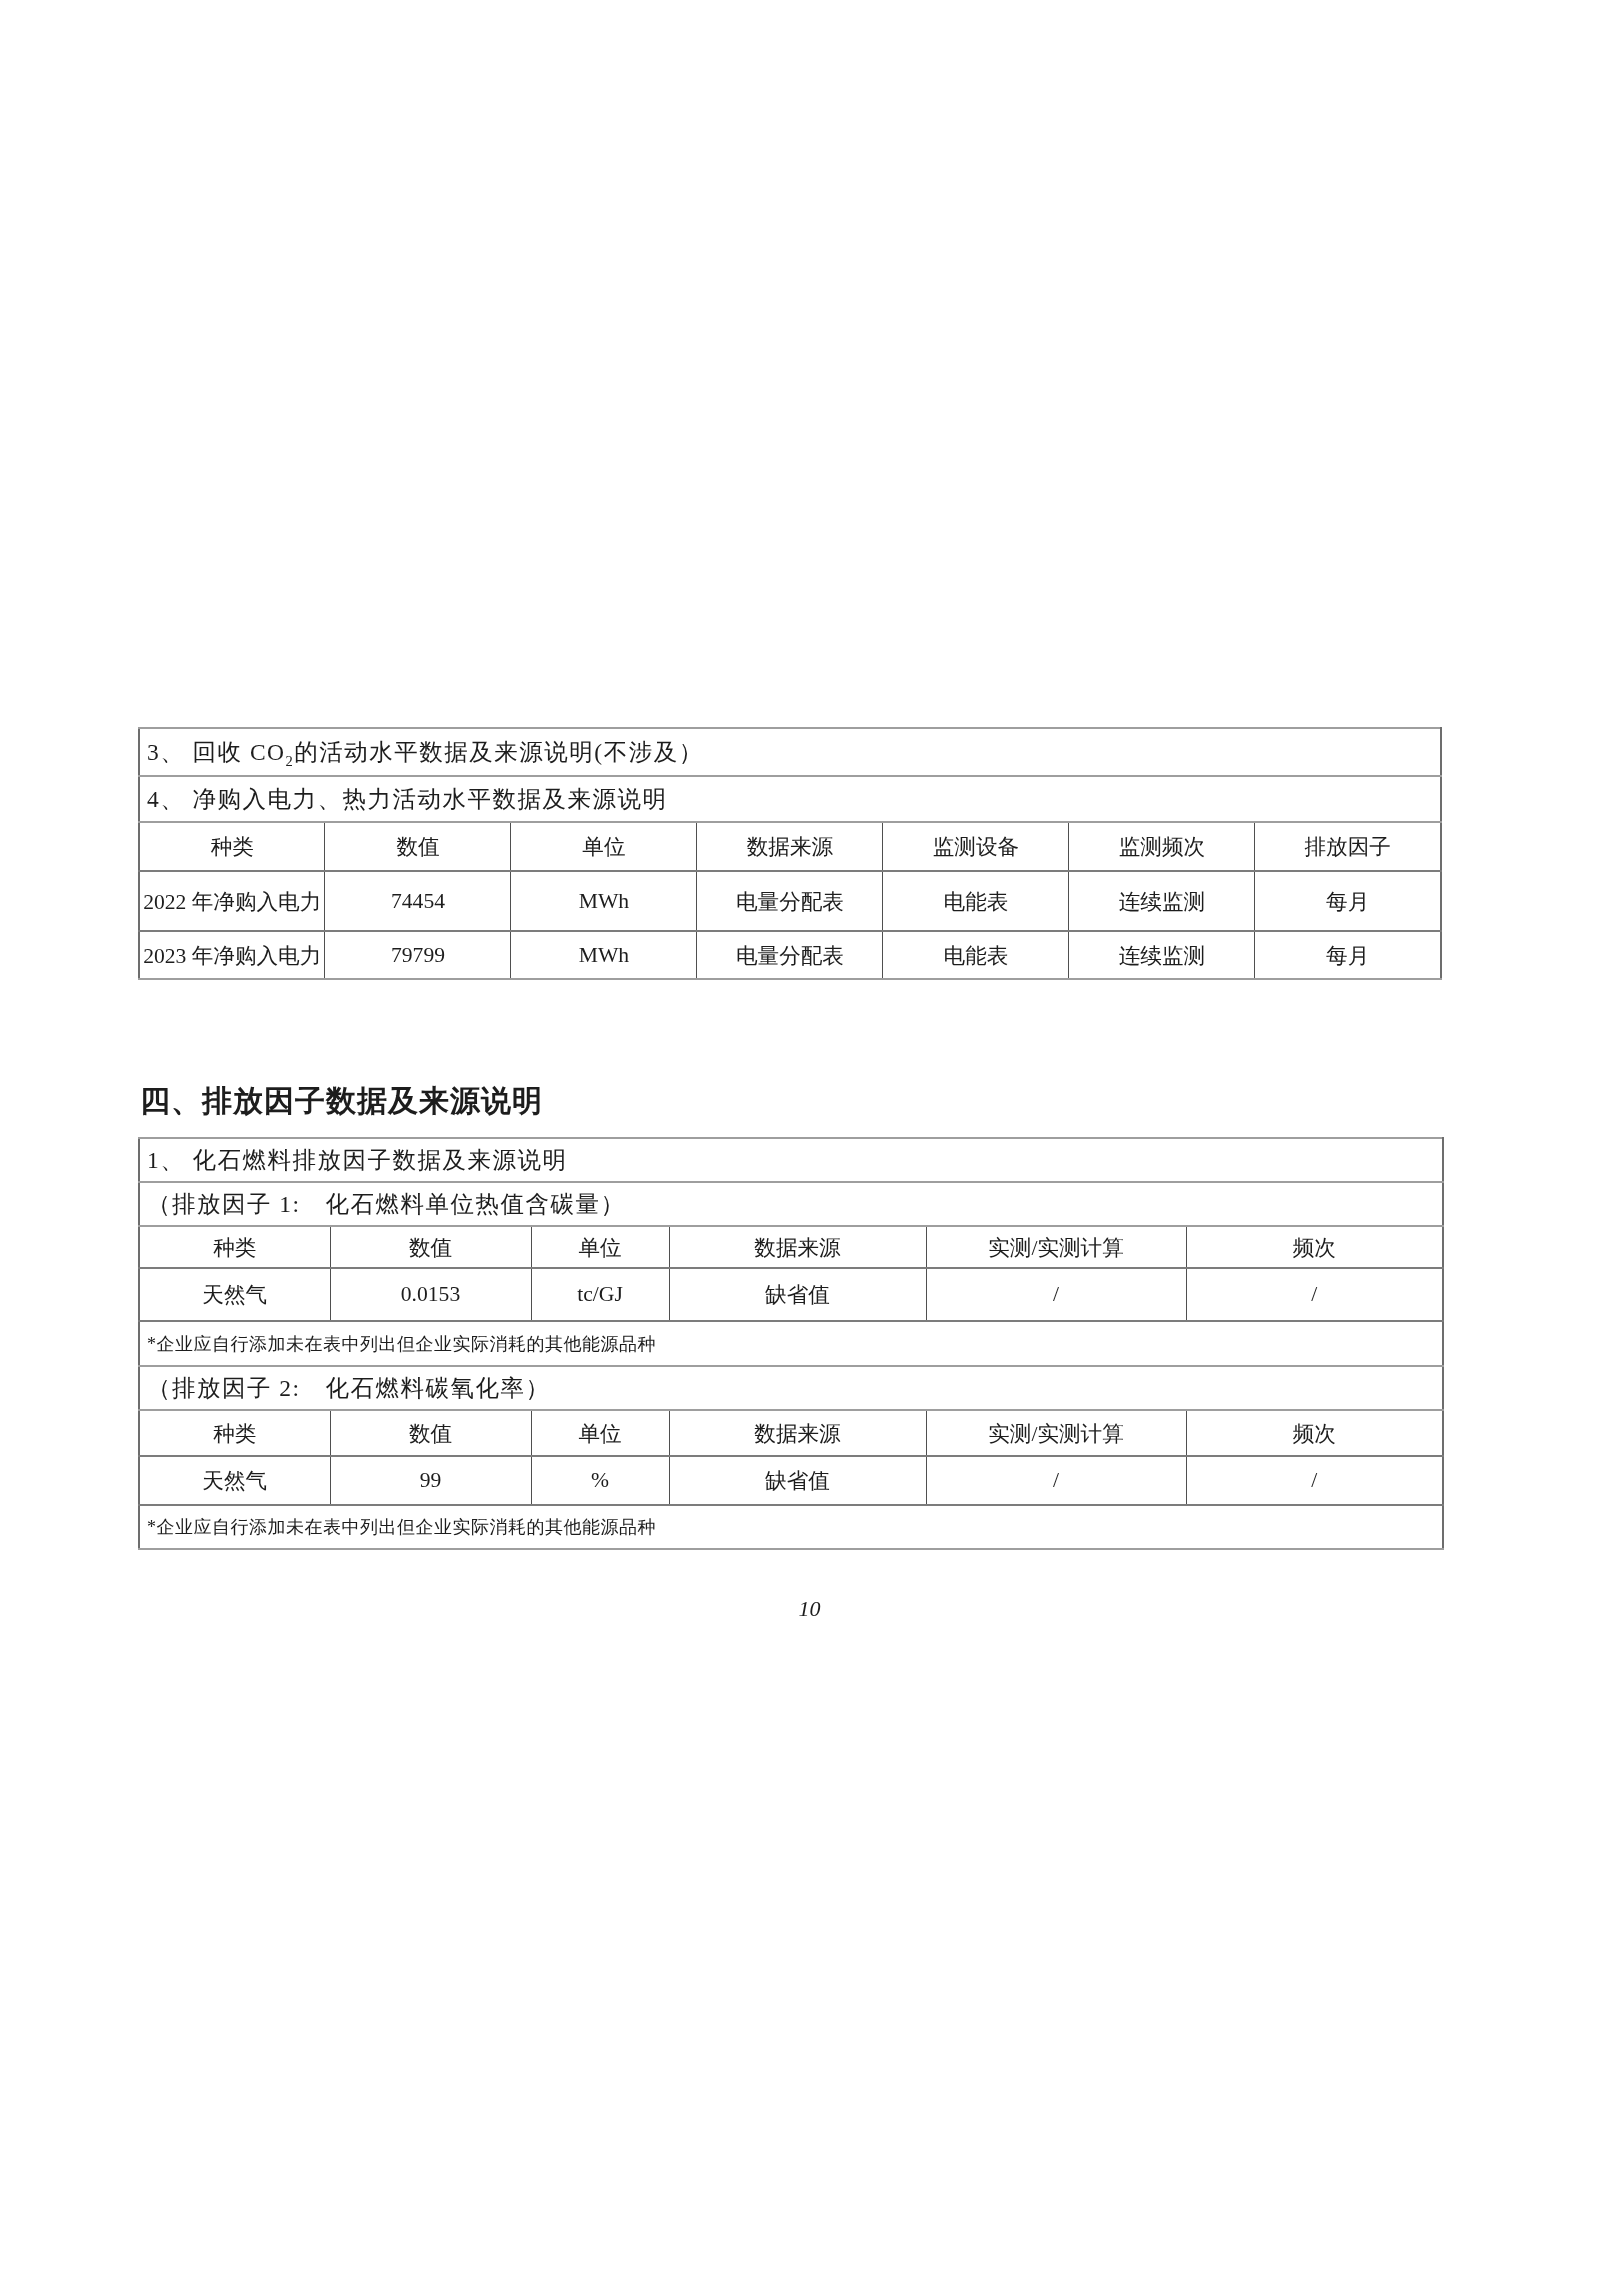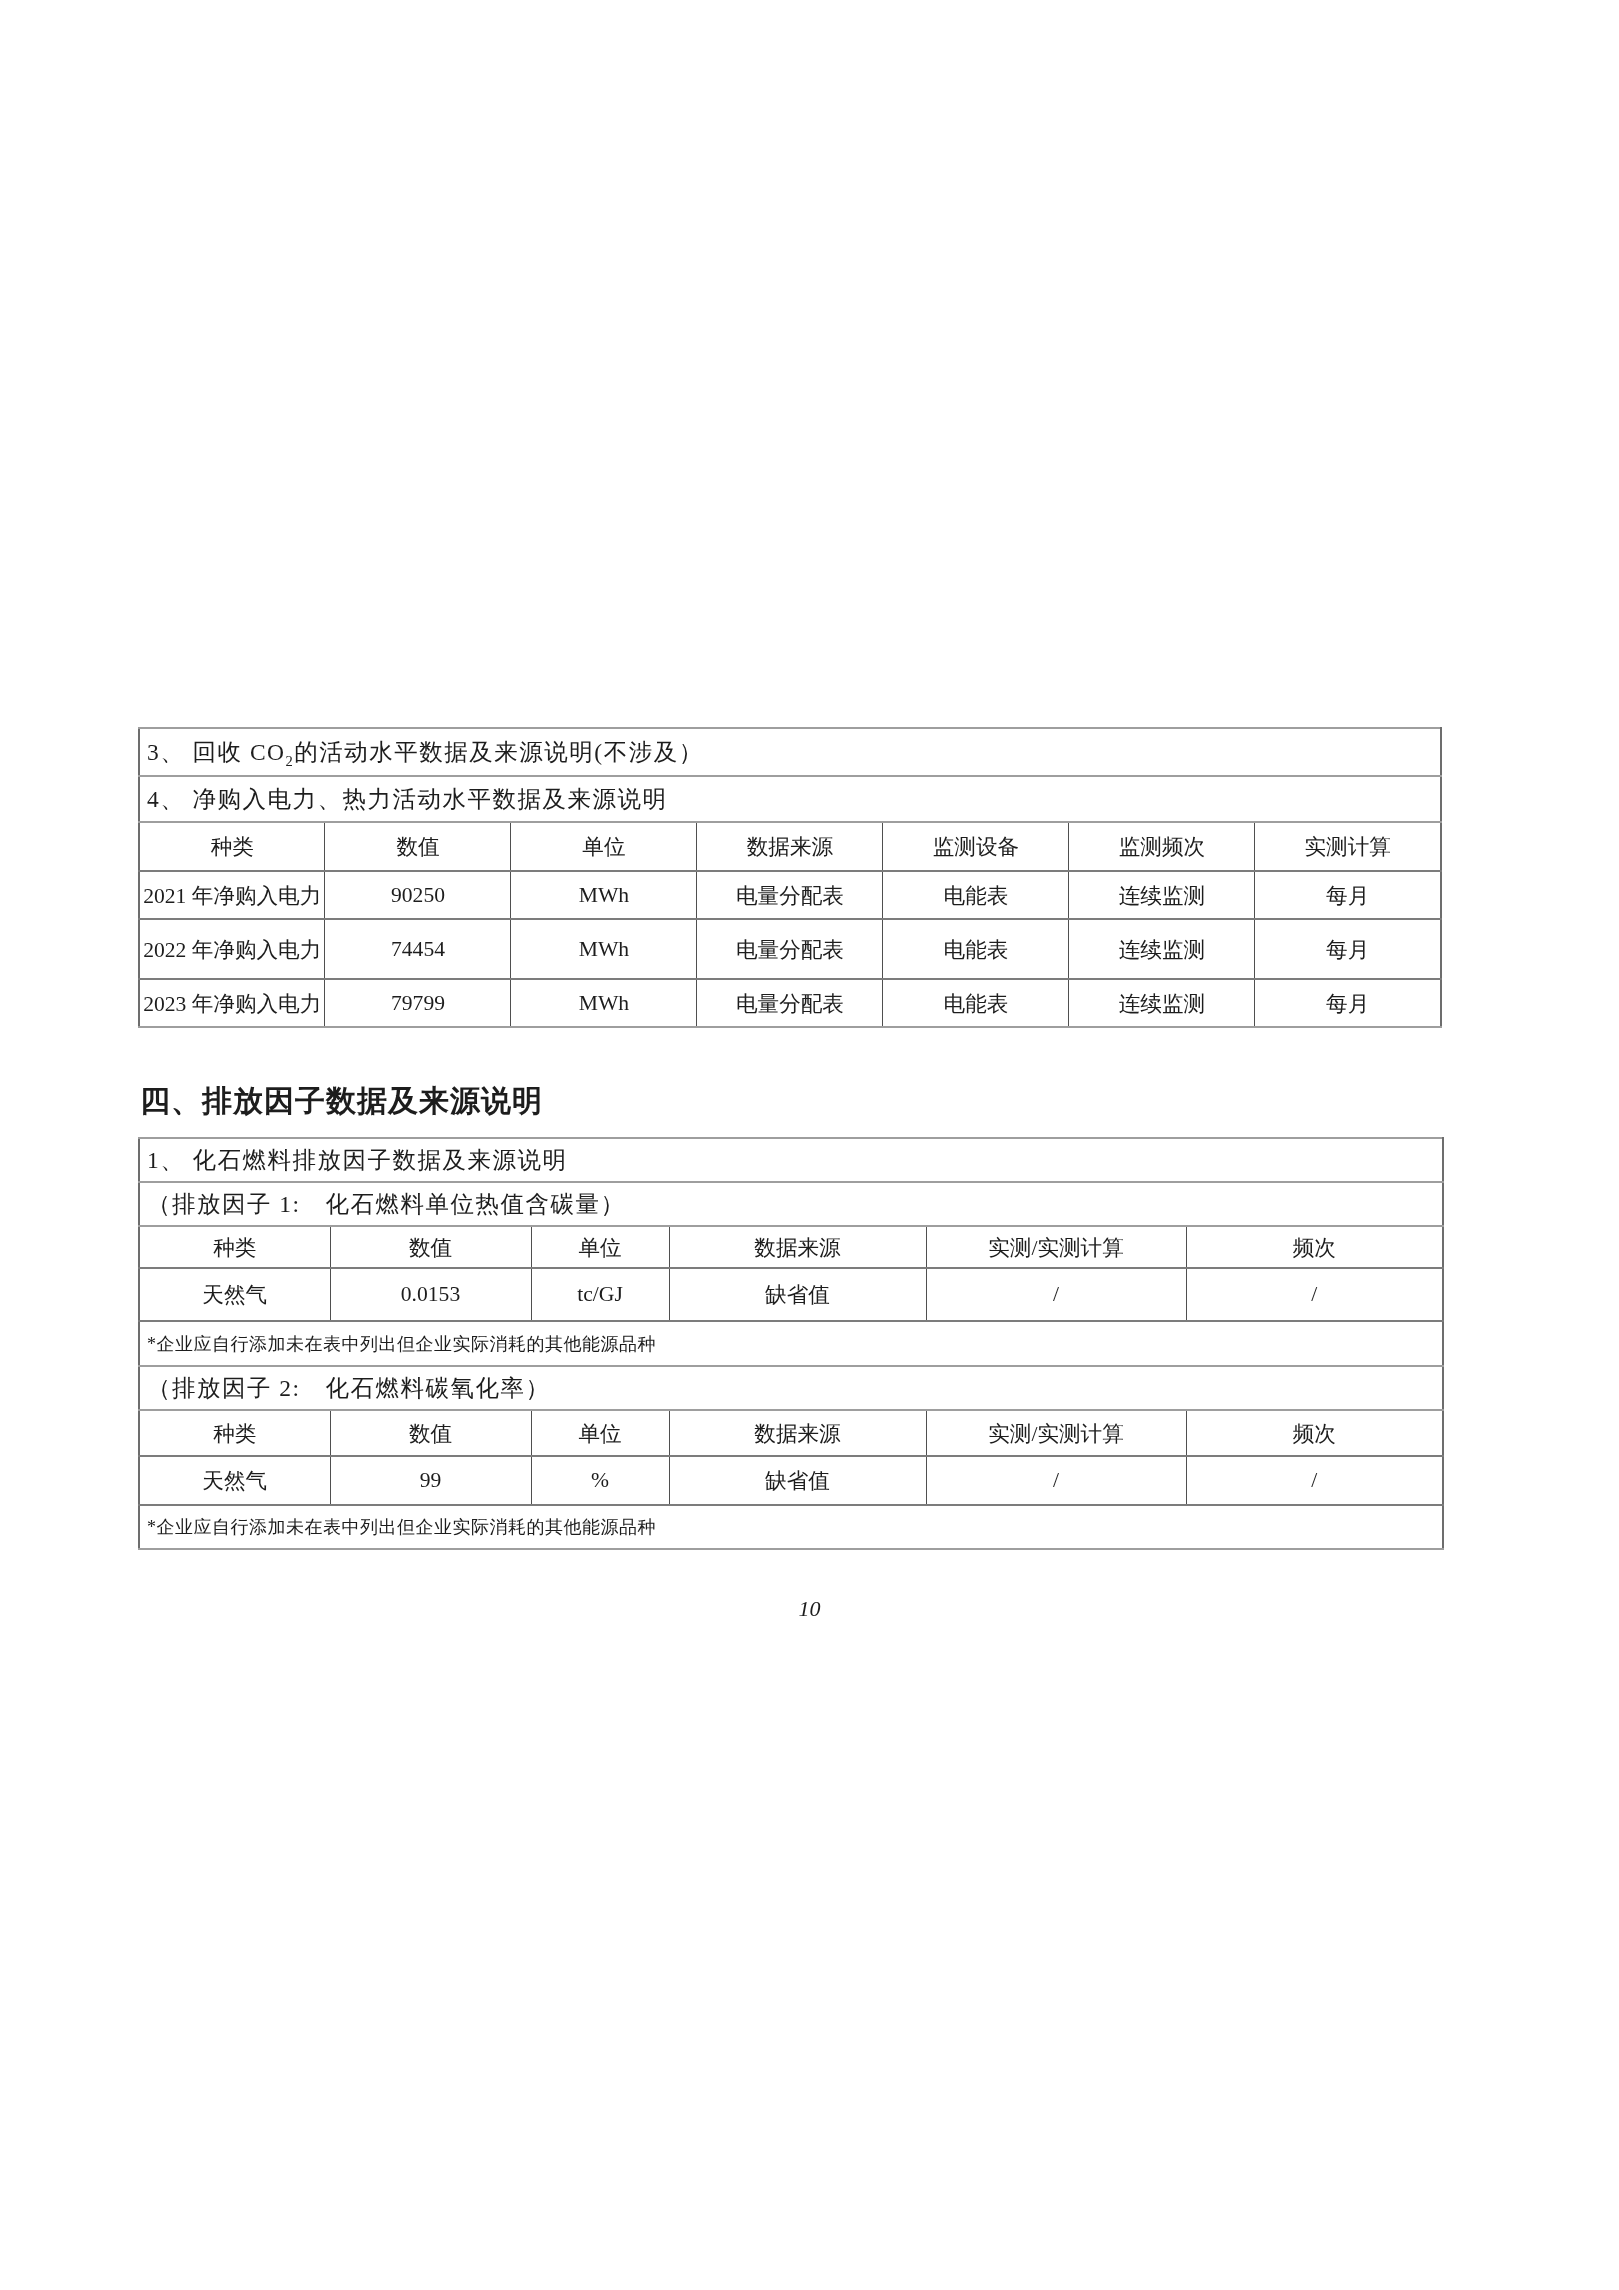--- a/index.html
+++ b/index.html
@@ -83,30 +83,21 @@
     <tr class="lbl" style="height:46px">
       <td colspan="7">4、 净购入电力、热力活动水平数据及来源说明</td>
     </tr>
     <tr style="height:49px">
       <td>种类</td>
       <td>数值</td>
       <td>单位</td>
       <td>数据来源</td>
       <td>监测设备</td>
       <td>监测频次</td>
-      <td>实测计算</td>
-    </tr>
-    <tr style="height:48px">
-      <td>2021 年净购入电力</td>
-      <td>90250</td>
-      <td>MWh</td>
-      <td>电量分配表</td>
-      <td>电能表</td>
-      <td>连续监测</td>
-      <td>每月</td>
+      <td>排放因子</td>
     </tr>
     <tr style="height:60px">
       <td>2022 年净购入电力</td>
       <td>74454</td>
       <td>MWh</td>
       <td>电量分配表</td>
       <td>电能表</td>
       <td>连续监测</td>
       <td>每月</td>
     </tr>

